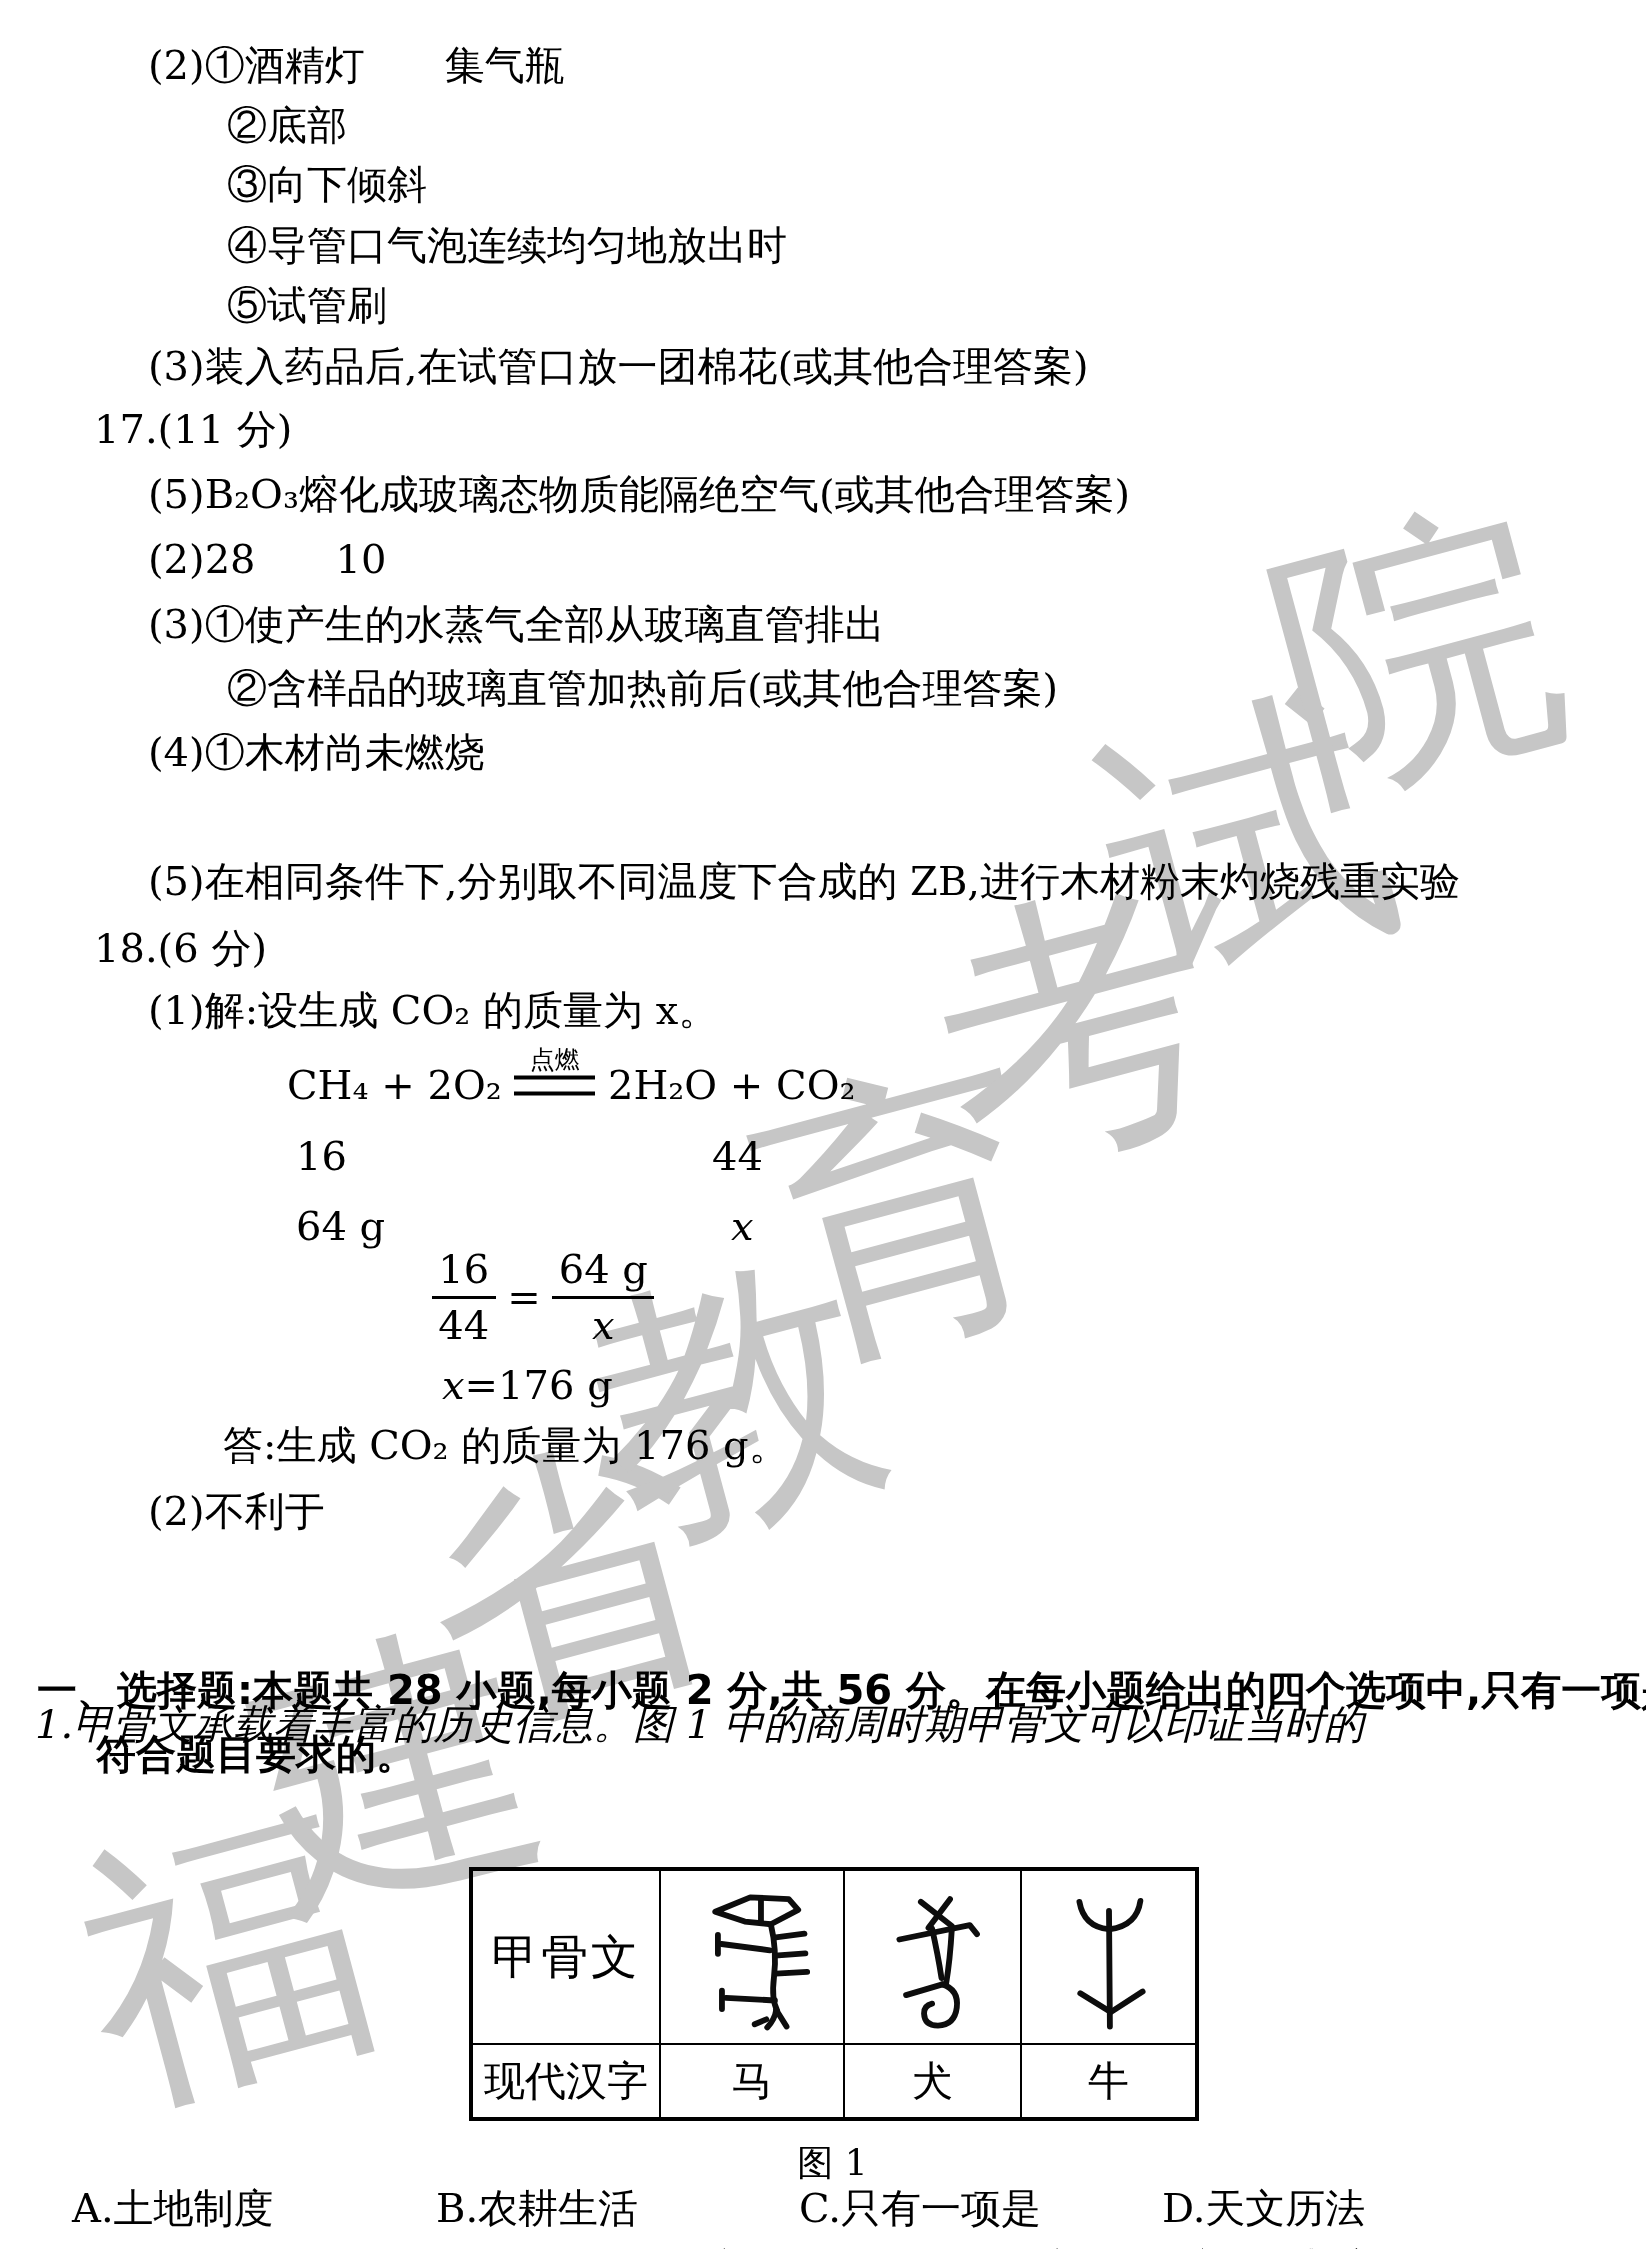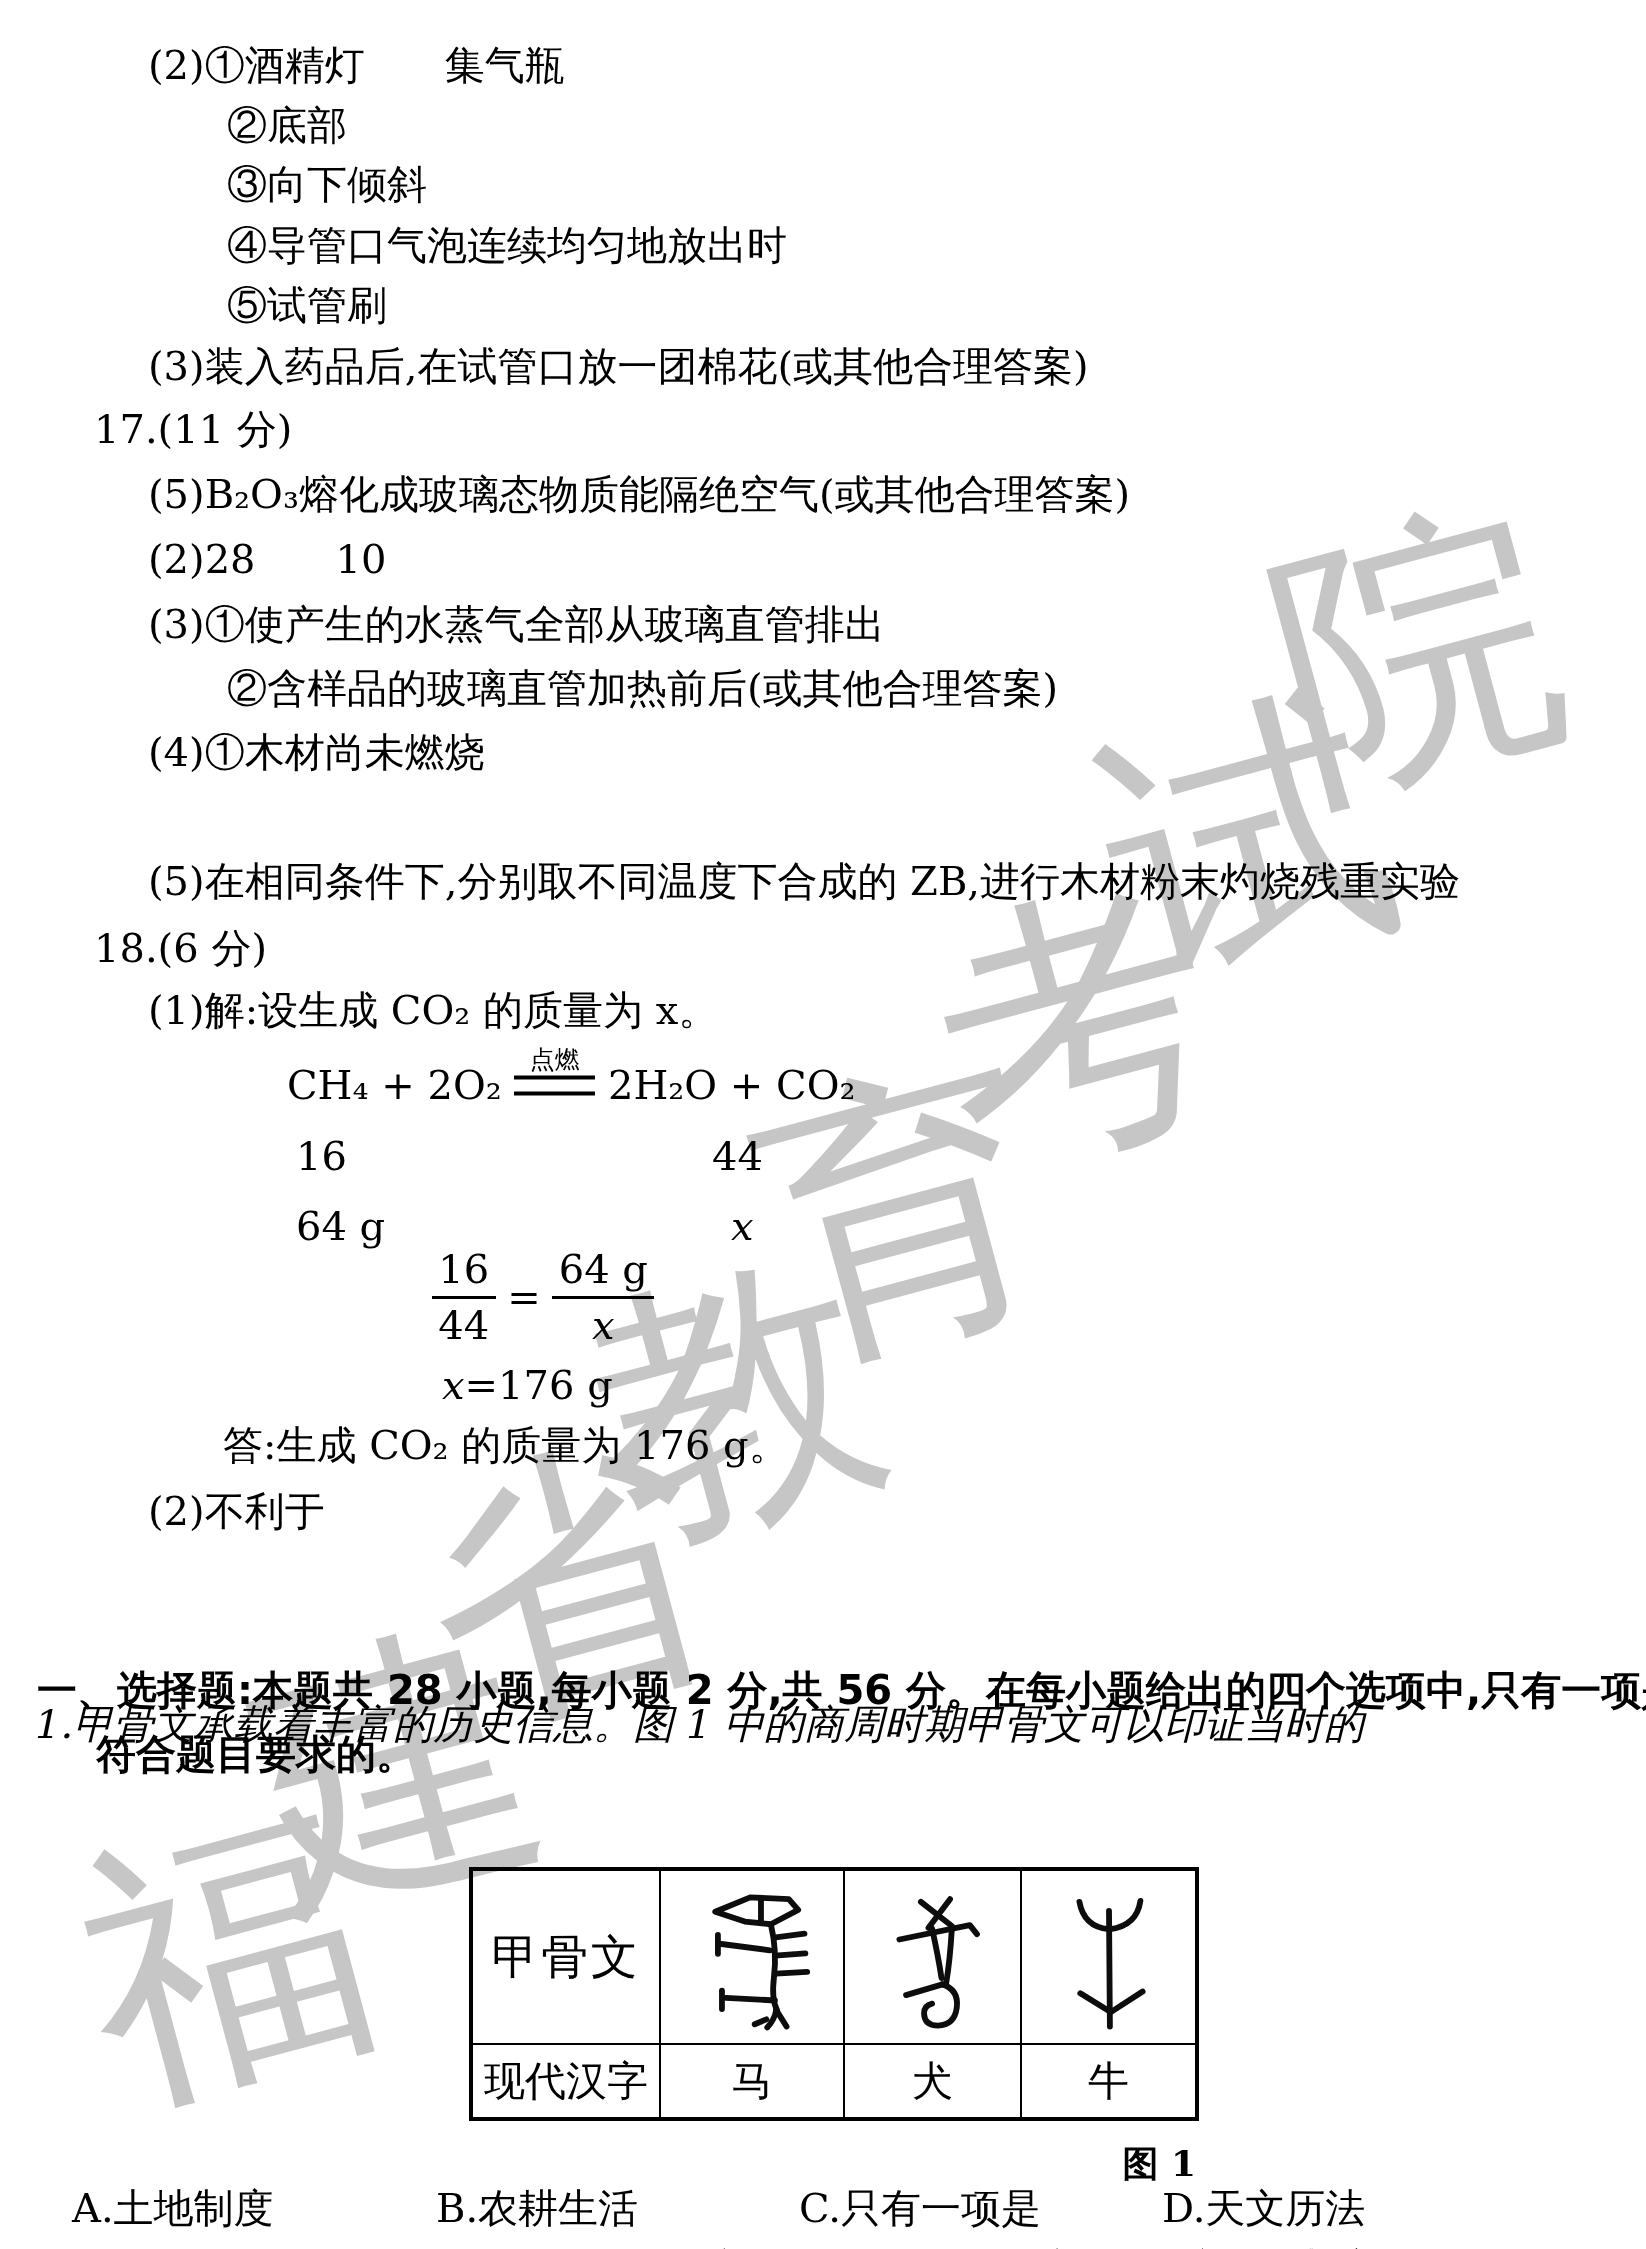--- a/index.html
+++ b/index.html
@@ -161,21 +161,21 @@
     </tr>
     <tr style="height:75px;">
       <td class="hdr2">现代汉字</td>
       <td class="modern">马</td>
       <td class="modern">犬</td>
       <td class="modern">牛</td>
     </tr>
   </tbody>
     </table>
 
-  <div class="ln" style="left:469px; width:727px; text-align:right; top:2143px; font-size:36px;font-weight:bold;">图 1</div>
+  <div class="ln" style="left:469px; width:727px; text-align:center; top:2143px; font-size:36px;">图 1</div>
 
   <div class="ln" style="left:72px;  top:2186px;">A.土地制度</div>
   <div class="ln" style="left:436px;  top:2186px;">B.农耕生活</div>
   <div class="ln" style="left:799px; top:2186px;">C.只有一项是</div>
   <div class="ln" style="left:1162px; top:2186px;">D.天文历法</div>
 
   <div class="ln" style="left:35px; top:2246px;">2.“己所不欲,勿施于人”“老吾老以及人之老,幼吾幼以及人之幼”。这种思想主张的学派是</div>
 
 </div>
 

